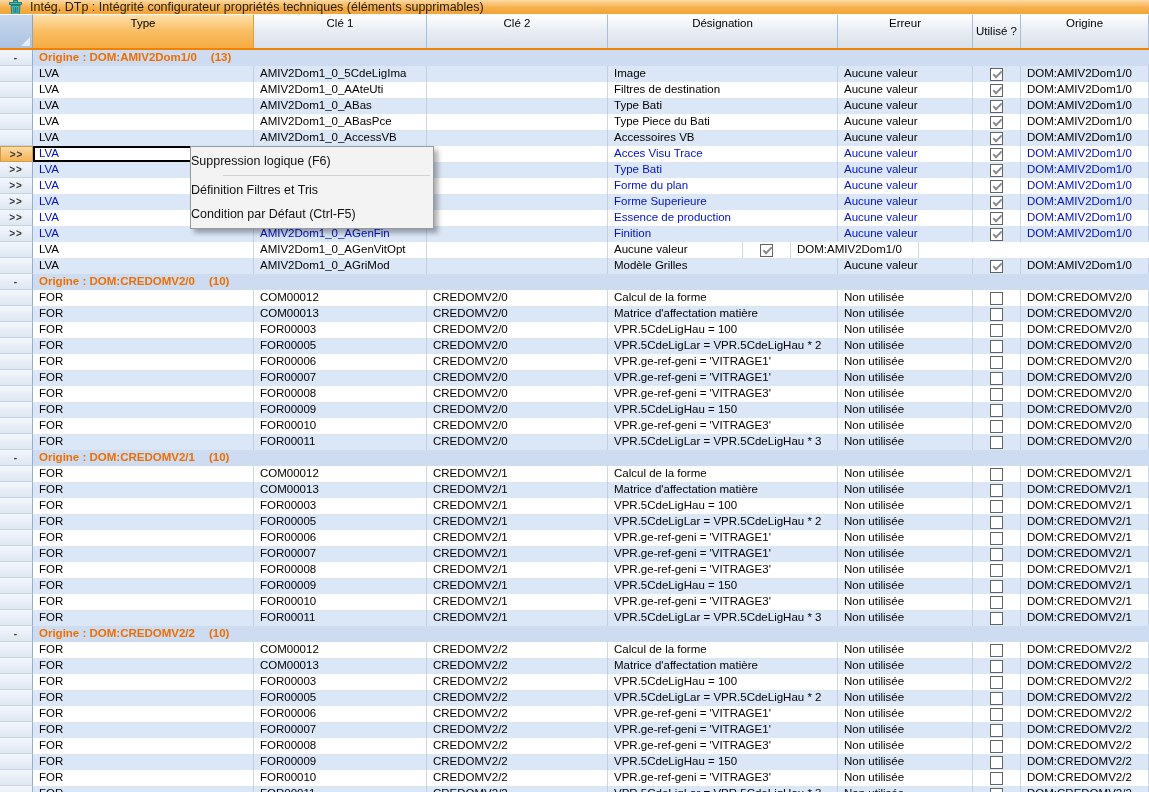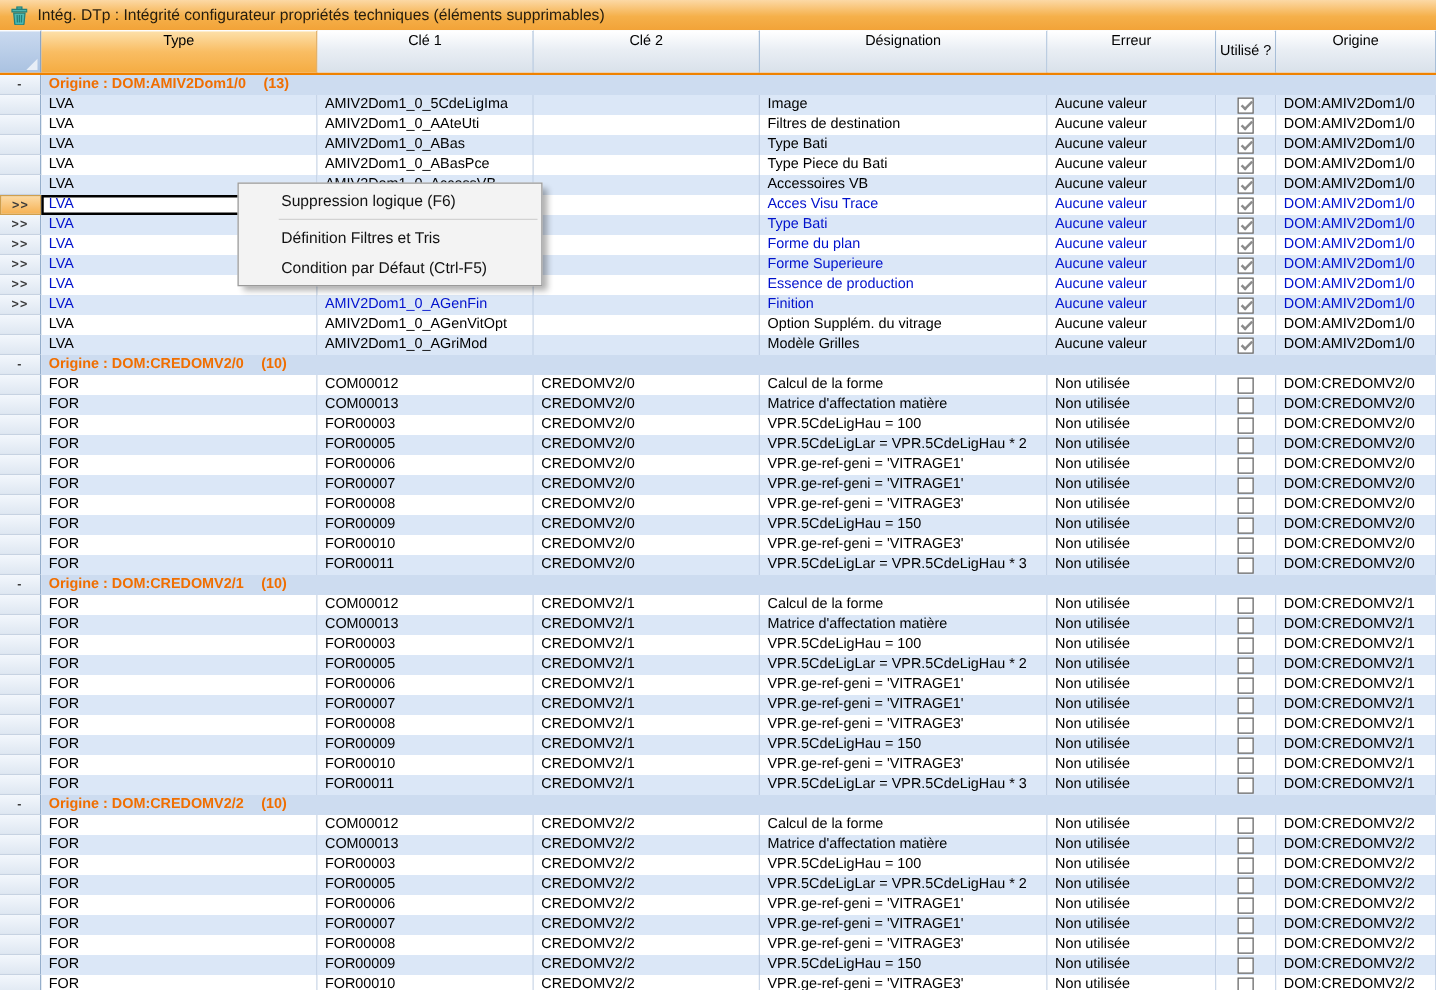--- a/index.html
+++ b/index.html
@@ -1,20 +1,20 @@
 <!DOCTYPE html>
 <html><head>
 <meta charset="utf-8">
 <style>
   * { box-sizing: border-box; margin: 0; padding: 0; }
   body { font-family: "Liberation Sans", sans-serif; }
   .screen { position: relative; width: 1149px; height: 792px; overflow: hidden; background: #fff; }
 
   
-  .titlebar { height: 24px; background: linear-gradient(#fcd9a5, #f5b04a 55%, #f2a338);
+  .titlebar { height: 14px; background: linear-gradient(#fcd9a5, #f5b04a 55%, #f2a338);
               display: flex; align-items: center; padding-left: 9px; gap: 8px;
               font-size: 12.5px; color: #241c0e; }
   .trash { flex: 0 0 auto; display: flex; }
 
   
   .hdr-row { display: flex; height: 34px; }
   .hdr-cell { background: linear-gradient(#ffffff, #e9eef4 45%, #d9e1ea);
               border-right: 1px solid #a7bed8; border-top: 1px solid #fdfdfd;
               font-size: 11.5px; line-height: 17px; text-align: center; color: #000;
               overflow: hidden; white-space: nowrap; }
@@ -52,21 +52,21 @@
   .c-use { display: flex; align-items: center; justify-content: center; padding: 0; }
   .checkbox { width: 13px; height: 13px; border: 1px solid #636363; background: #fff; }
   .checkbox.checked::after { content: ""; display: block; width: 7px; height: 3px;
       border-left: 2px solid #8b8b8b; border-bottom: 2px solid #8b8b8b;
       transform: rotate(-45deg); margin: 2px 0 0 2px; }
 
   
   .menu { position: absolute; left: 190px; top: 146px; width: 244px;
           background: #f3f3f3; border: 1px solid #9a9a9a; padding: 2px 0;
           box-shadow: 4px 4px 5px rgba(0,0,0,0.32); z-index: 20; }
-  .menu-item { height: 24px; line-height: 24px; padding-left: 34px; font-size: 12.5px; color: #121212; }
+  .menu-item { height: 24px; line-height: 24px; font-size: 12.5px; color: #121212; }
   .menu-sep { height: 1px; background: #d2d2d2; margin: 2px 3px 2px 32px; }
 </style>
 </head>
 <body>
 
 <div class="screen">
 
   <div class="titlebar">
     <span class="trash">
       <svg width="13" height="15" viewBox="0 0 13 15">
@@ -230,21 +230,20 @@
         <div class="cell c-use">
           <div class="checkbox checked"></div>
         </div>
         <div class="cell c-org">DOM:AMIV2Dom1/0</div>
       </div>
       <div class="row data-row">
         <div class="cell c-sel"></div>
         <div class="cell c-type">LVA</div>
         <div class="cell c-k1">AMIV2Dom1_0_AGenVitOpt</div>
         <div class="cell c-k2"></div>
-        <div class="cell c-des">Option Supplém. du vitrage</div>
         <div class="cell c-err">Aucune valeur</div>
         <div class="cell c-use">
           <div class="checkbox checked"></div>
         </div>
         <div class="cell c-org">DOM:AMIV2Dom1/0</div>
       </div>
       <div class="row data-row shade">
         <div class="cell c-sel"></div>
         <div class="cell c-type">LVA</div>
         <div class="cell c-k1">AMIV2Dom1_0_AGriMod</div>

